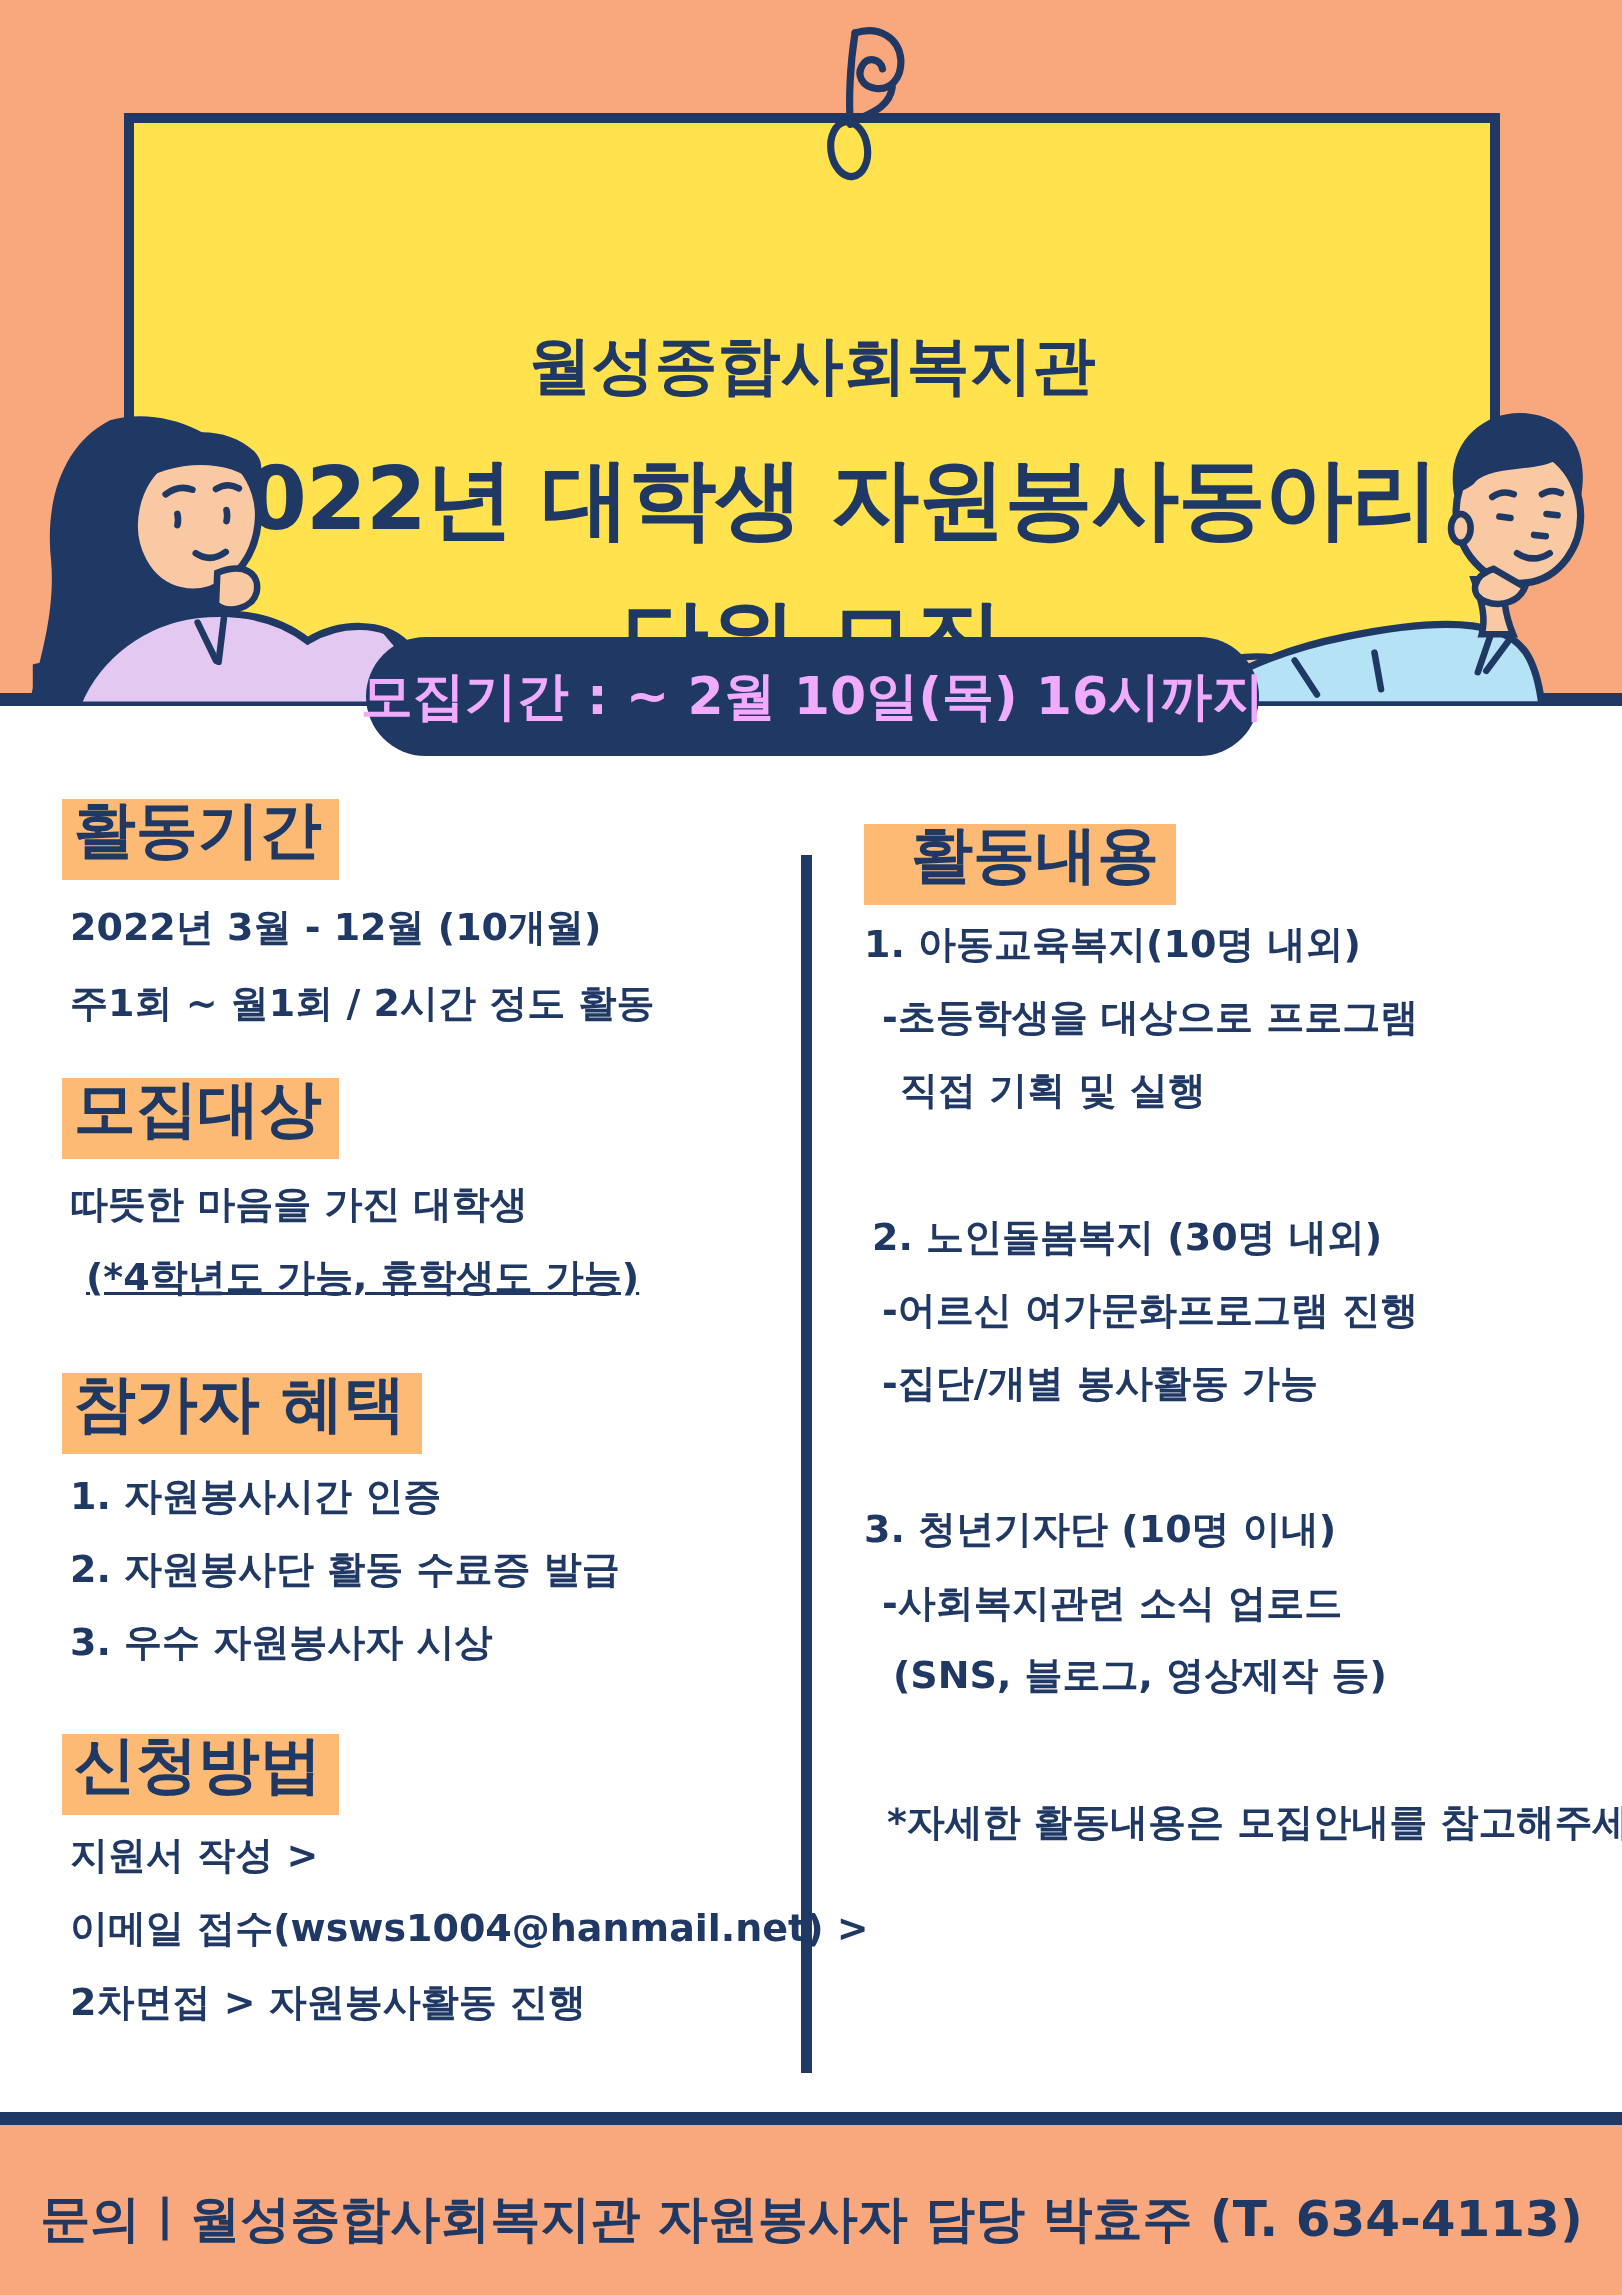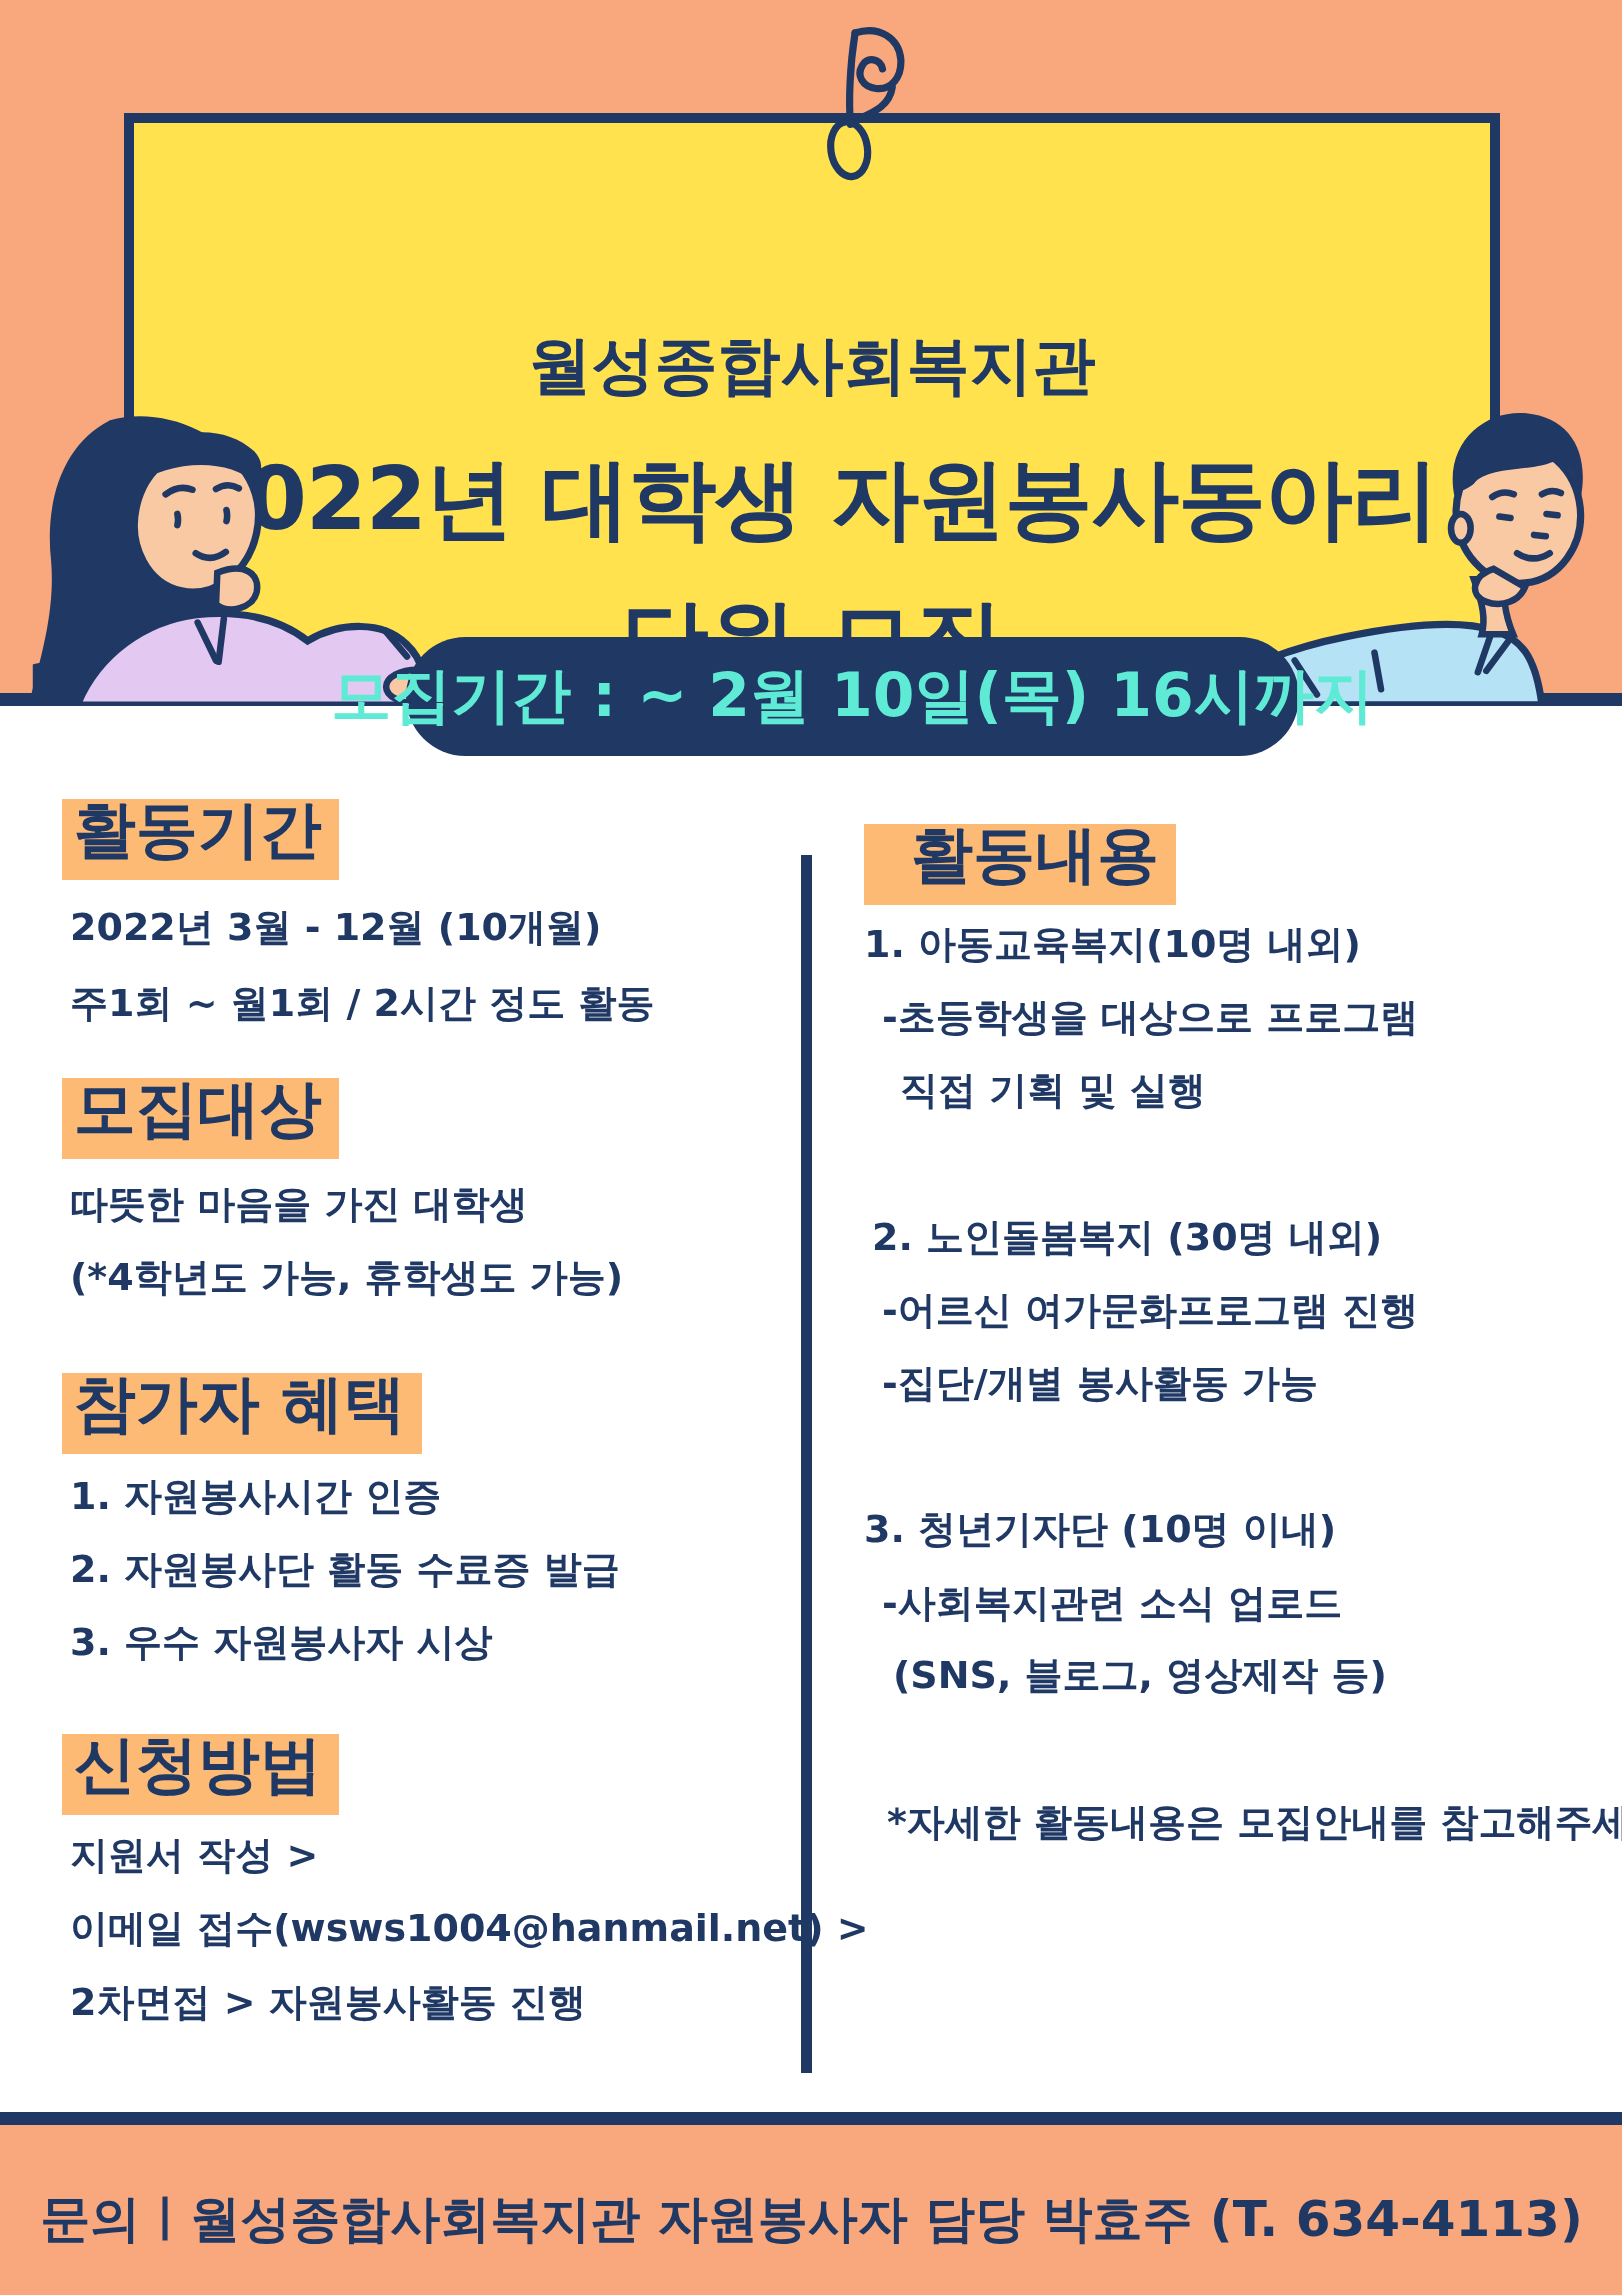--- a/index.html
+++ b/index.html
@@ -16,21 +16,21 @@
     background:#FFE24E;border:10.5px solid #1F3864;border-bottom:none;box-sizing:border-box;
   }
   .title-line{position:absolute;left:0;width:100%;text-align:center;white-space:nowrap;}
   .org-line{top:200px;font-size:63px;}
   .main-line{top:317px;font-size:88px;letter-spacing:-1.3px;}
   .sub-line{top:458px;font-size:88px;}
   .ledge{position:absolute;left:0;top:693px;width:1623px;height:13px;background:#1F3864;}
   .pill{
     position:absolute;left:366px;top:637px;width:893px;height:119px;
     background:#1F3864;border-radius:60px;display:flex;align-items:center;justify-content:center;
-    color:#5eead4;font-size:60px;white-space:nowrap;z-index:6;margin-left:40px;
+    color:#f0abfc;font-size:52px;white-space:nowrap;z-index:6;
   }
   .fig{position:absolute;z-index:5;}
   .pin{position:absolute;left:793px;top:25px;width:162px;height:157px;z-index:4;}
   
   .hl-heading{
     position:absolute;background:#fdba74;padding:3.9px 17px 9.2px 11.8px;
     font-size:62px;line-height:68px;white-space:nowrap;z-index:2;
   }
   .hl-heading > span{position:relative;top:-6.5px;}
   .body-line{position:absolute;font-size:38px;line-height:46px;white-space:nowrap;z-index:2;}
@@ -139,21 +139,21 @@
   <div class="hl-heading" style="left:62px;top:799px;">
     <span>활동기간</span>
   </div>
   <div class="body-line" style="left:70px;top:904px;">2022년 3월 - 12월 (10개월)</div>
   <div class="body-line" style="left:70px;top:980px;">주1회 ~ 월1회 / 2시간 정도 활동</div>
 
   <div class="hl-heading" style="left:62px;top:1078px;">
     <span>모집대상</span>
   </div>
   <div class="body-line" style="left:70px;top:1181px;">따뜻한 마음을 가진 대학생</div>
-  <div class="body-line" style="left:70px;top:1254px;">(*4학년도 가능, 휴학생도 가능)</div>
+  <div class="body-line" style="left:86px;top:1254px;text-decoration:underline;">(*4학년도 가능, 휴학생도 가능)</div>
 
   <div class="hl-heading" style="left:62px;top:1373px;">
     <span>참가자 혜택</span>
   </div>
   <div class="body-line" style="left:70px;top:1473px;">1. 자원봉사시간 인증</div>
   <div class="body-line" style="left:70px;top:1546px;">2. 자원봉사단 활동 수료증 발급</div>
   <div class="body-line" style="left:70px;top:1619px;">3. 우수 자원봉사자 시상</div>
 
   <div class="hl-heading" style="left:62px;top:1734px;">
     <span>신청방법</span>

